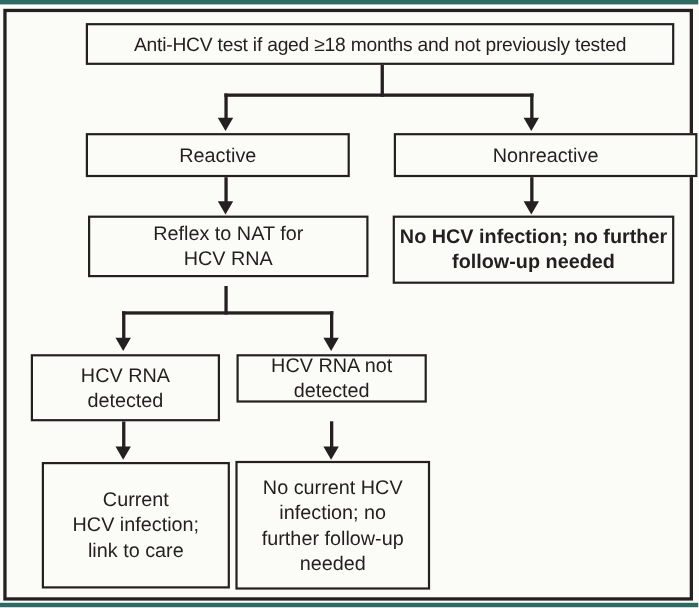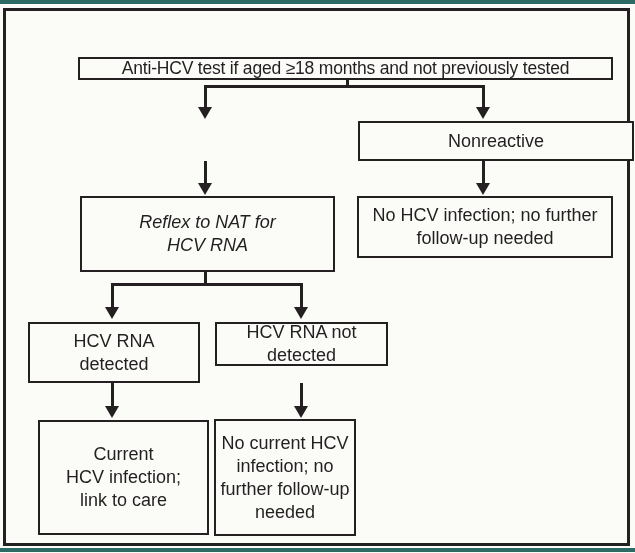--- a/index.html
+++ b/index.html
@@ -28,29 +28,29 @@
   .box{
     position:absolute;
     border:2.5px solid var(--line,#242021);
     box-sizing:border-box;
     background:var(--bg,#fbfbf8);
     display:flex;align-items:center;justify-content:center;
     text-align:center;
     font-size:18px;line-height:23px;
     white-space:pre-line;
   }
-  .box--root{left:78px;top:21px;width:535px;height:23px;font-size:17.5px;letter-spacing:-0.2px;margin-top:36px;}
+  .box--root{left:78px;top:21px;width:535px;height:38px;font-size:17.5px;letter-spacing:-0.2px;}
   .box--reactive{left:78px;top:121px;width:240px;height:40px;}
   .box--nonreactive{left:358px;top:121px;width:276px;height:40px;}
-  .box--reflex{left:80px;top:196px;width:255px;height:76px;font-style:italic;}
-  .box--noinf{left:357px;top:196px;width:256px;height:62px;}
+  .box--reflex{left:80px;top:196px;width:255px;height:56px;}
+  .box--noinf{left:357px;top:196px;width:256px;height:62px;font-weight:bold;}
   .box--det{left:28px;top:322px;width:172px;height:61px;}
   .box--notdet{left:215px;top:322px;width:173px;height:44px;}
   .box--current{left:26px;top:420px;width:171px;height:115px;margin-left:12px;}
-  .box--nocurrent{left:214px;top:419px;width:142px;height:117px;}
+  .box--nocurrent{left:214px;top:419px;width:177px;height:117px;}
   .stem{position:absolute;width:3px;background:var(--line,#242021);}
   .hbar{position:absolute;height:3px;background:var(--line,#242021);}
   .arrowhead{
     position:absolute;width:0;height:0;
     border-left:7px solid transparent;
     border-right:7px solid transparent;
     border-top:12px solid var(--line,#242021);
   }
   .s1{left:346px;top:59px;height:29px;}
   .t1{left:204px;top:85px;width:281px;}
@@ -100,20 +100,23 @@
   <div class="arrowhead a6r"></div>
   <div class="stem s7"></div>
   <div class="arrowhead a7"></div>
   <div class="stem s8"></div>
   <div class="arrowhead a8"></div>
 
   <div class="box box--root">
     <span>Anti-HCV test if aged ≥18 months and not previously tested</span>
   </div>
 
+  <div class="box box--reactive">
+    <span>Reactive</span>
+  </div>
 
   <div class="box box--nonreactive">
     <span>Nonreactive</span>
   </div>
 
   <div class="box box--reflex">
     <span>Reflex to NAT for
 HCV RNA</span>
   </div>
 

